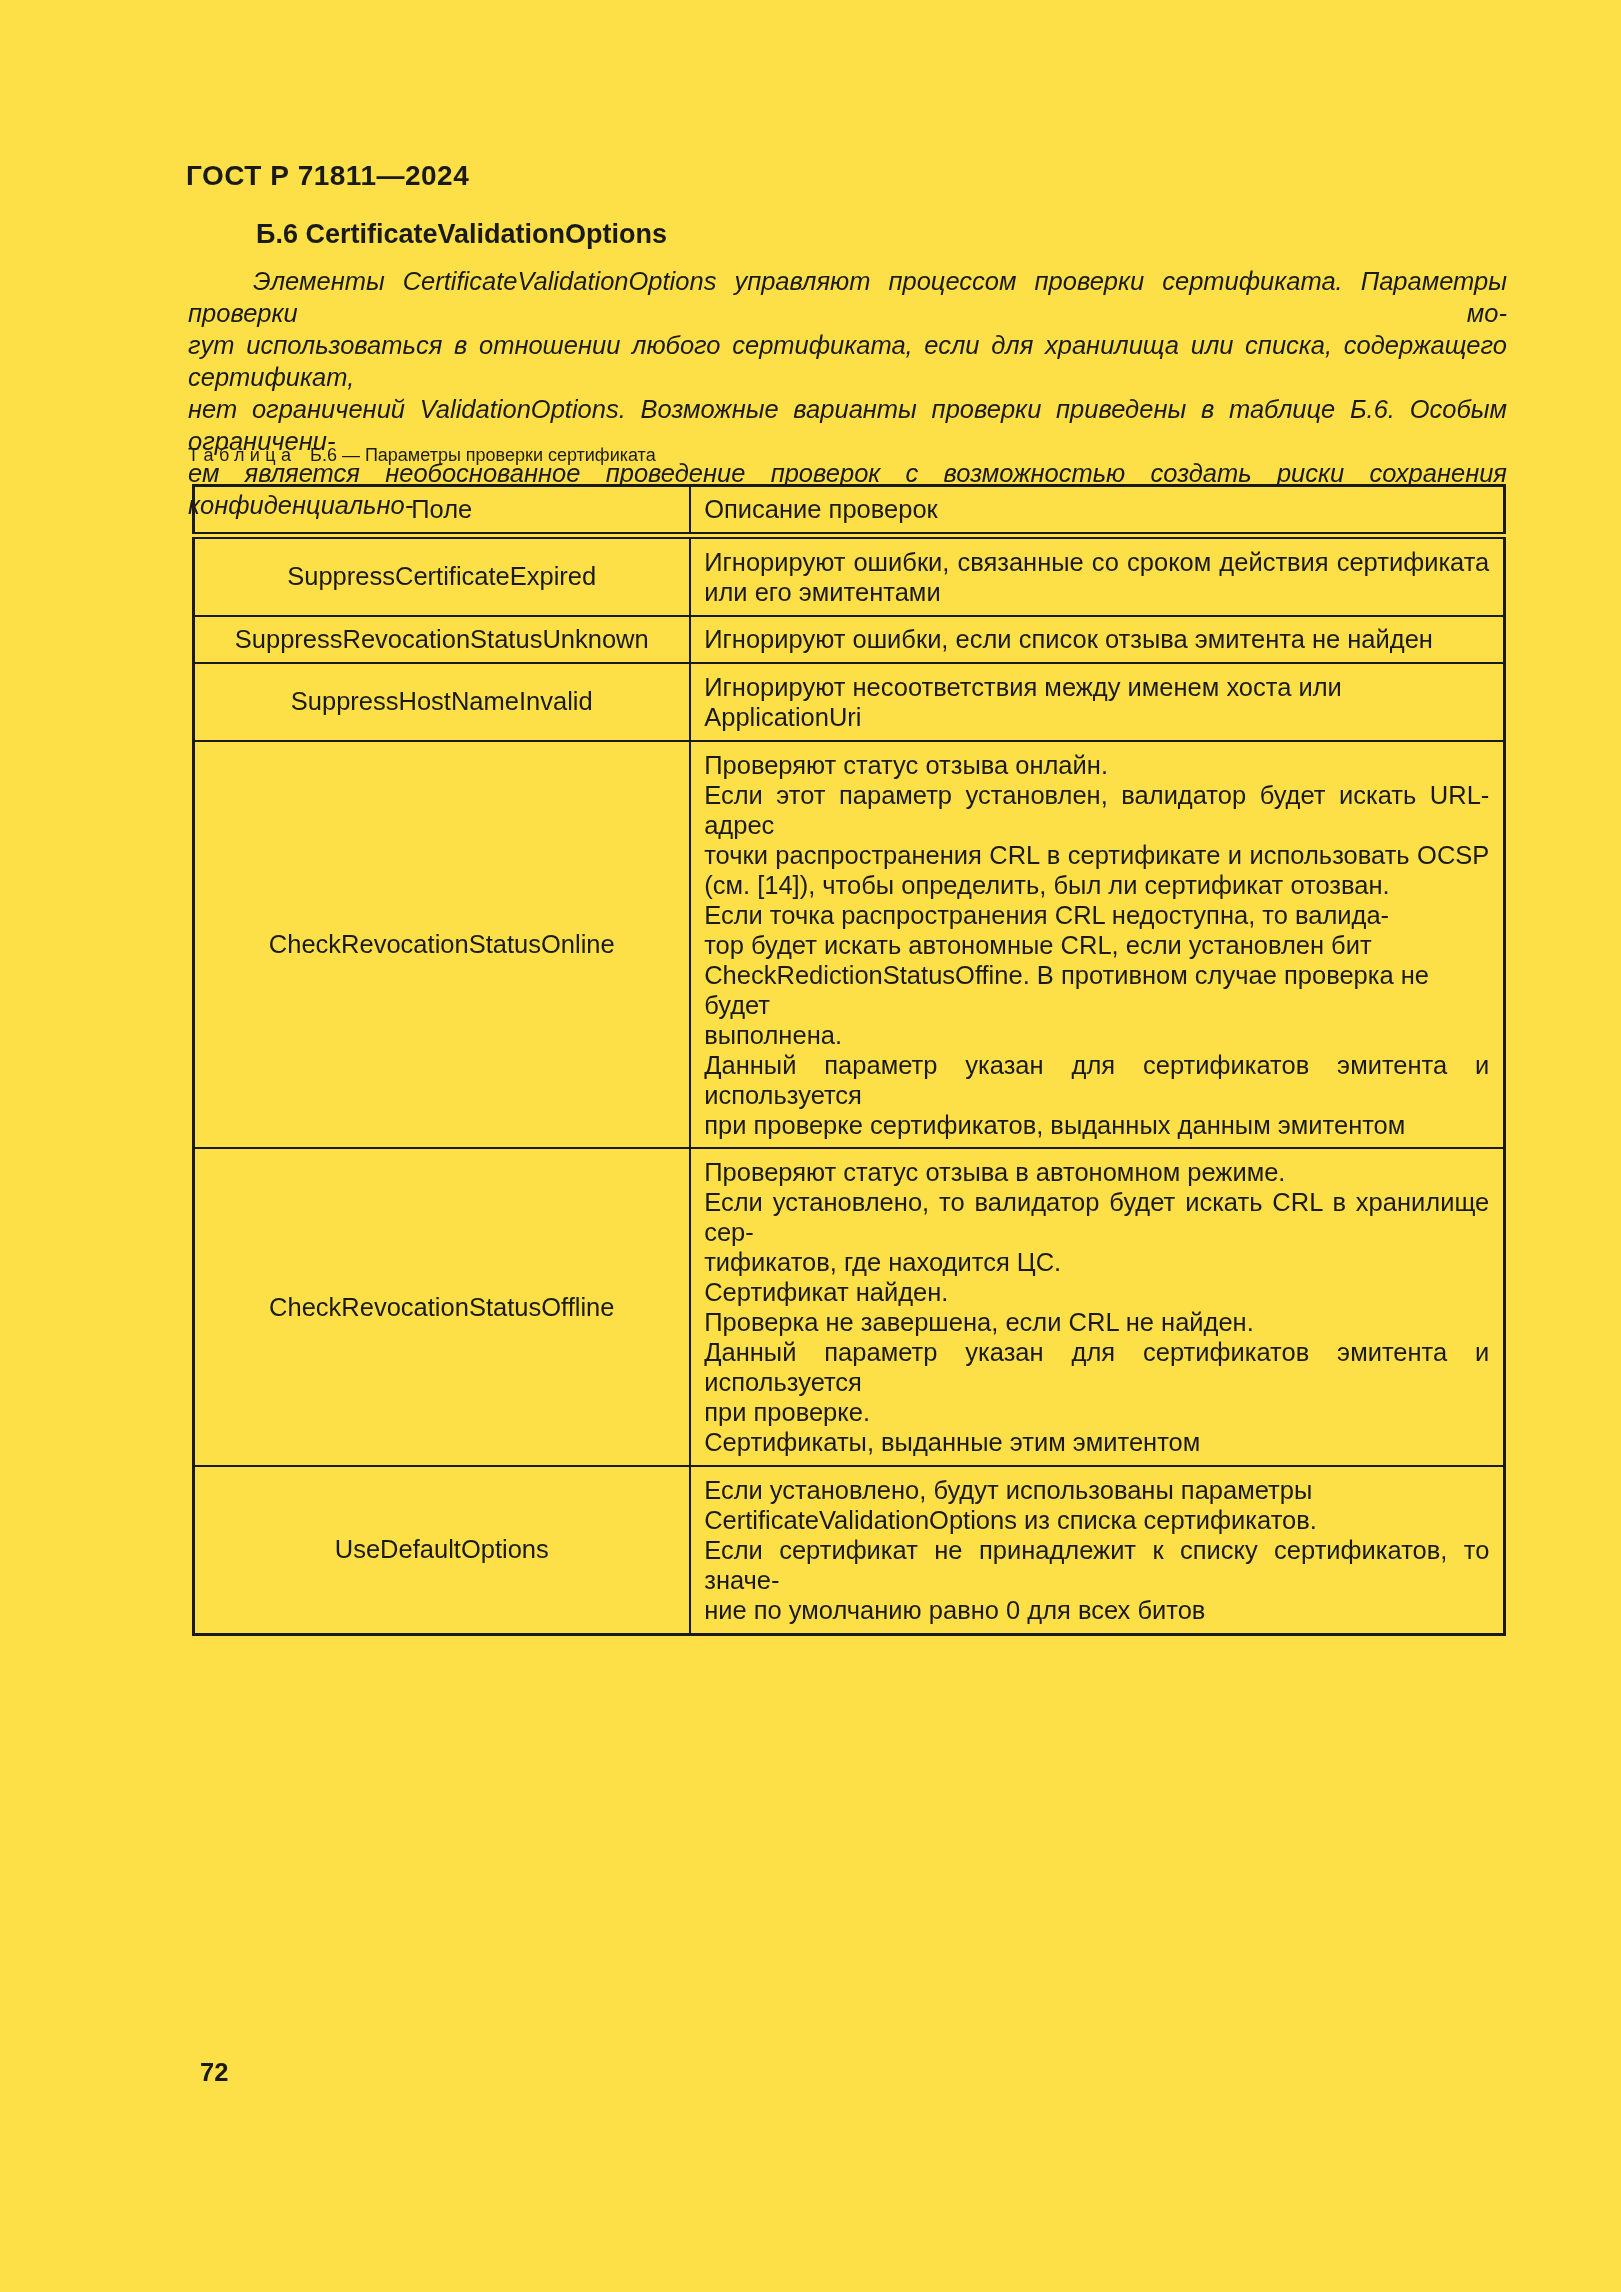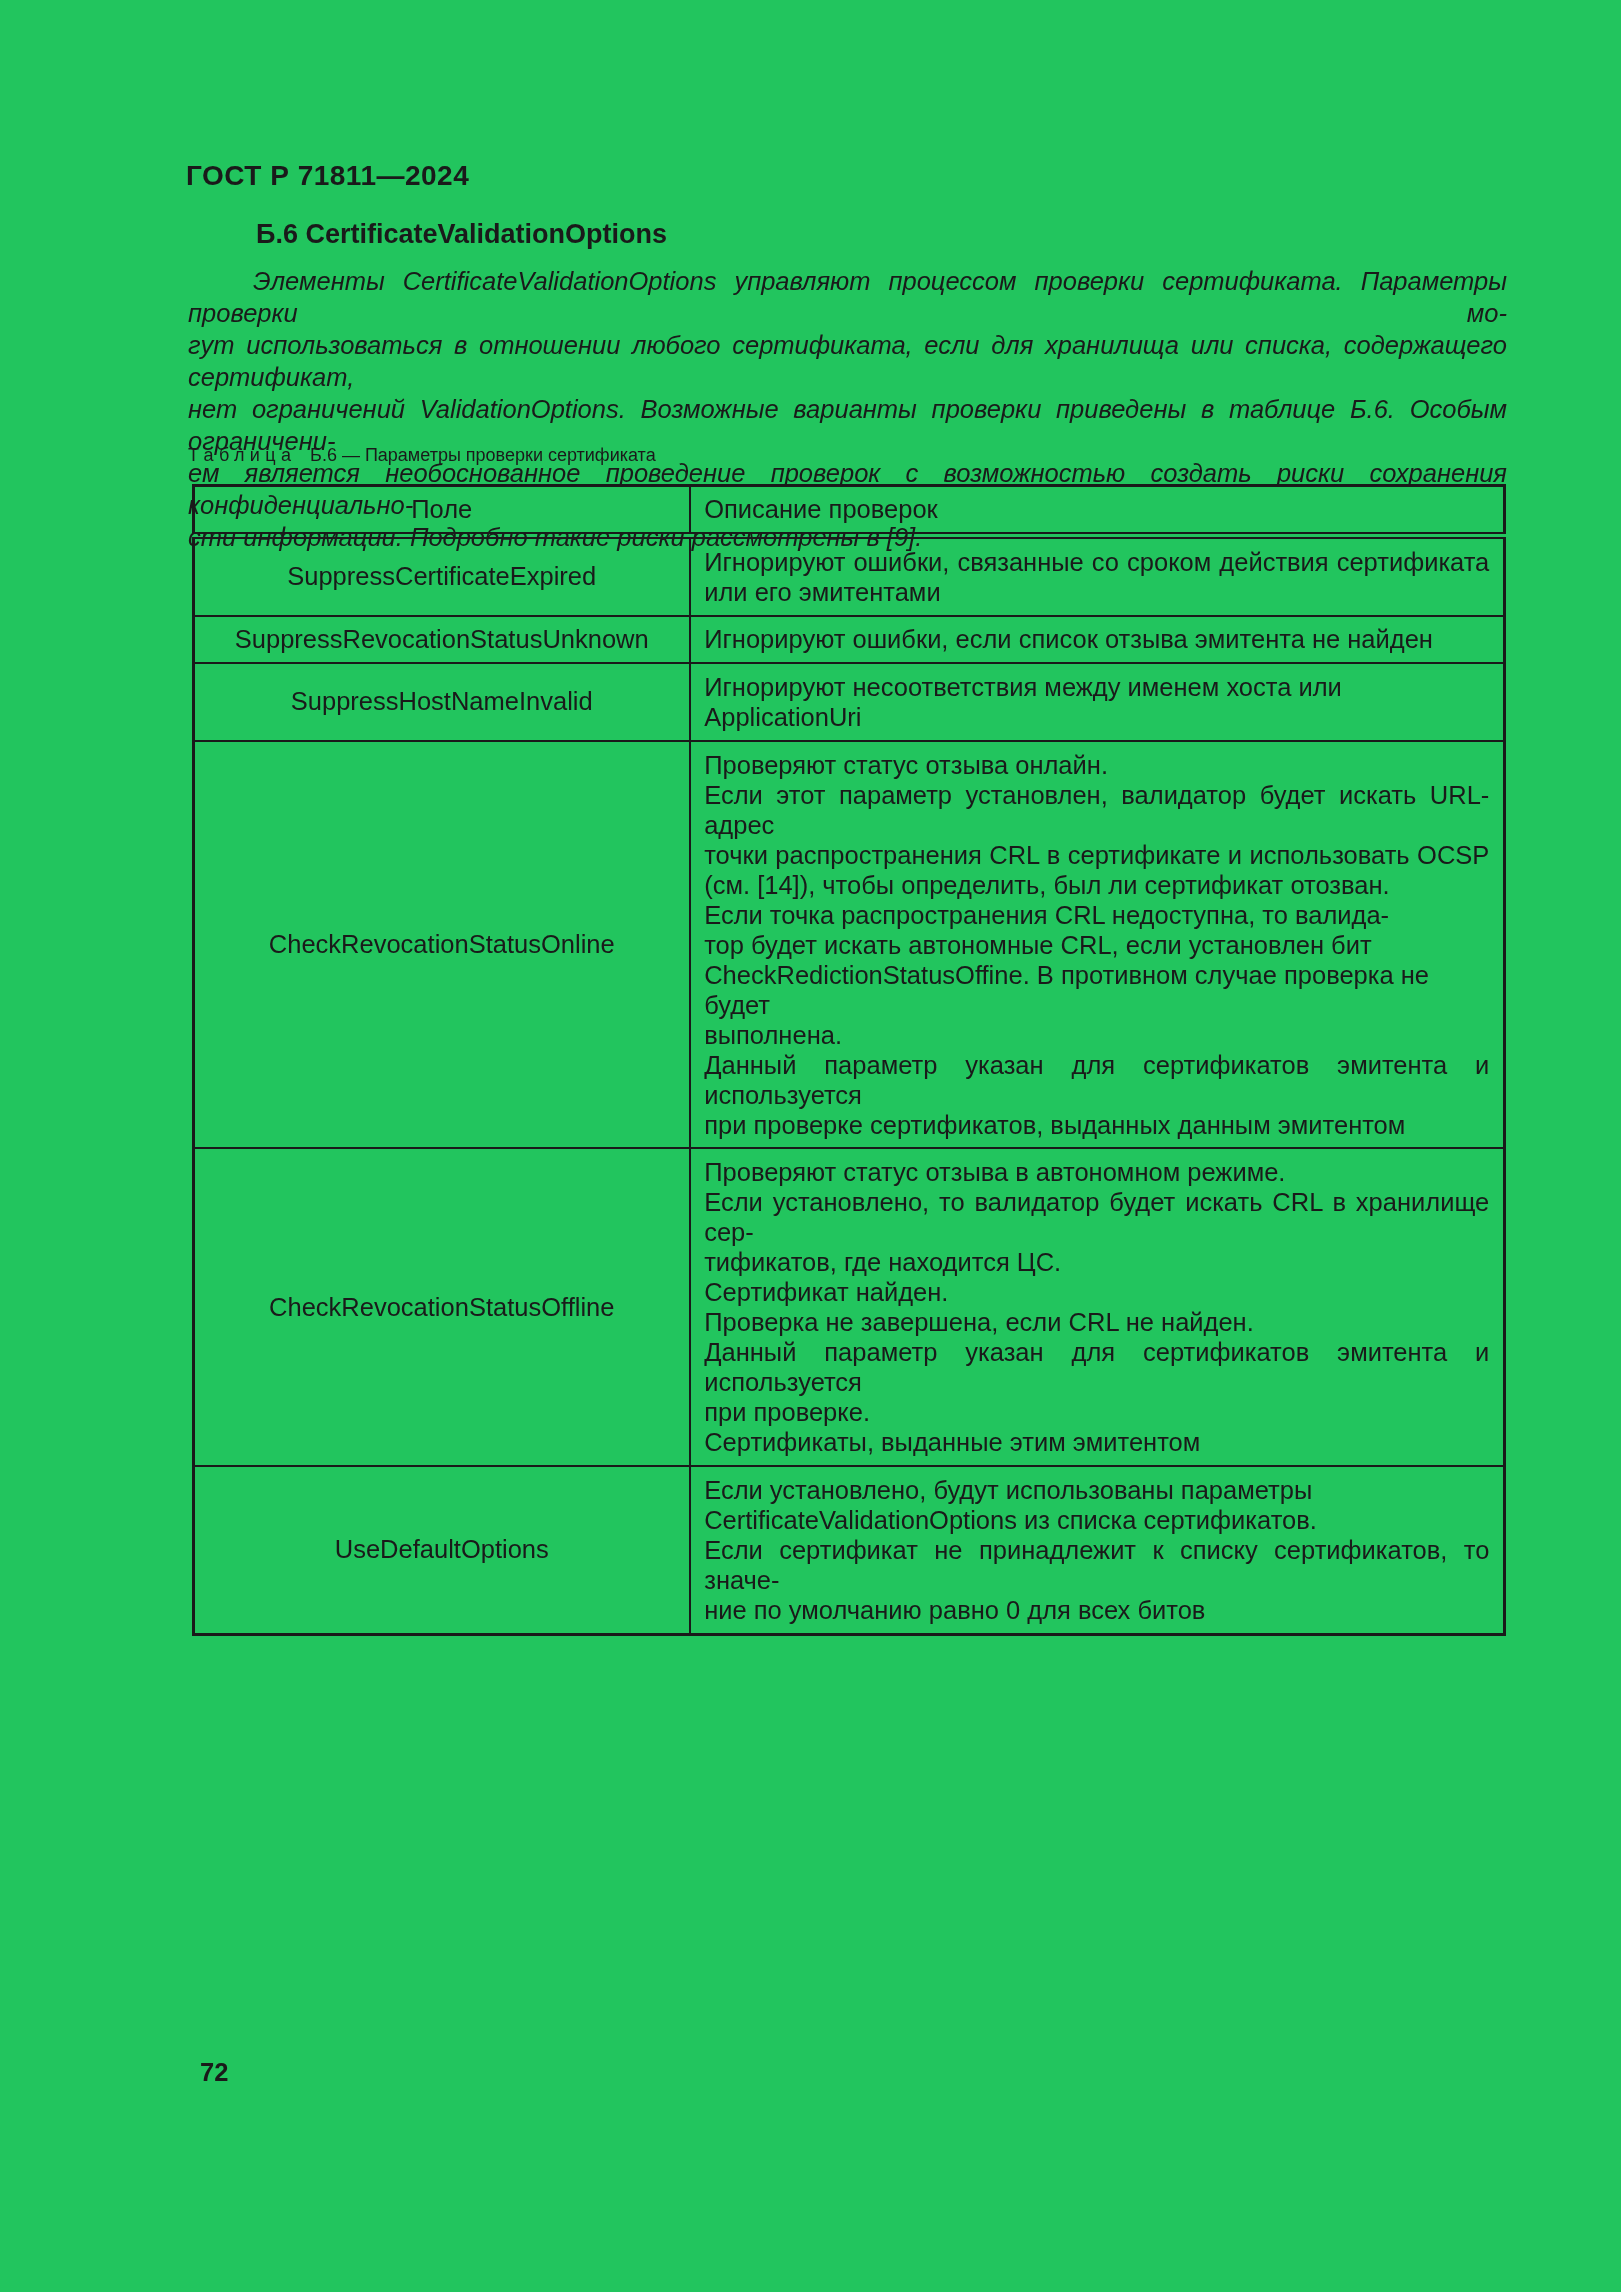--- a/index.html
+++ b/index.html
@@ -1,18 +1,18 @@
 <!DOCTYPE html>
 <html><head>
 <meta charset="utf-8">
 <style>
   html,body { margin:0; padding:0; background:#e8e8e8; }
   .page {
     position:relative; width:1621px; height:2293px;
-    background:#22c55e; color:#1a1a1a;
+    background:#fde047; color:#1a1a1a;
     font-family:"Liberation Sans", sans-serif;
     margin:0 auto; overflow:hidden;
   }
   .doc-number {
     position:absolute; left:186px; top:160px;
     font-size:28px; font-weight:bold; letter-spacing:0.5px;
   }
   .section-heading {
     position:absolute; left:256px; top:219px;
     font-size:27px; font-weight:bold;
@@ -53,21 +53,20 @@
 
   <div class="doc-number">ГОСТ Р 71811—2024</div>
 
   <div class="section-heading">Б.6 CertificateValidationOptions</div>
 
   <div class="intro" id="intro">
       <div class="line first">Элементы CertificateValidationOptions управляют процессом проверки сертификата. Параметры проверки мо-</div>
       <div class="line">гут использоваться в отношении любого сертификата, если для хранилища или списка, содержащего сертификат,</div>
       <div class="line">нет ограничений ValidationOptions. Возможные варианты проверки приведены в таблице Б.6. Особым ограничени-</div>
       <div class="line">ем является необоснованное проведение проверок с возможностью создать риски сохранения конфиденциально-</div>
-      <div class="line last">сти информации. Подробно такие риски рассмотрены в [9].</div>
     </div>
 
   <div class="caption">
     <span class="cap-label">Таблица</span><span class="cap-rest">Б.6 — Параметры проверки сертификата</span>
   </div>
 
   <table class="gost-table">
     <colgroup>
         <col class="c1">
         <col class="c2">

